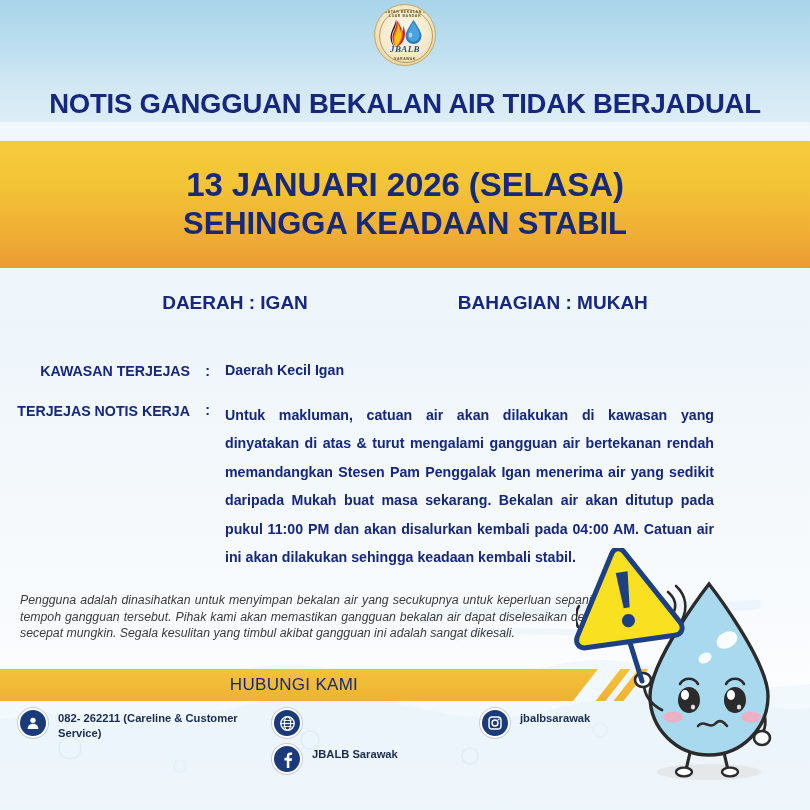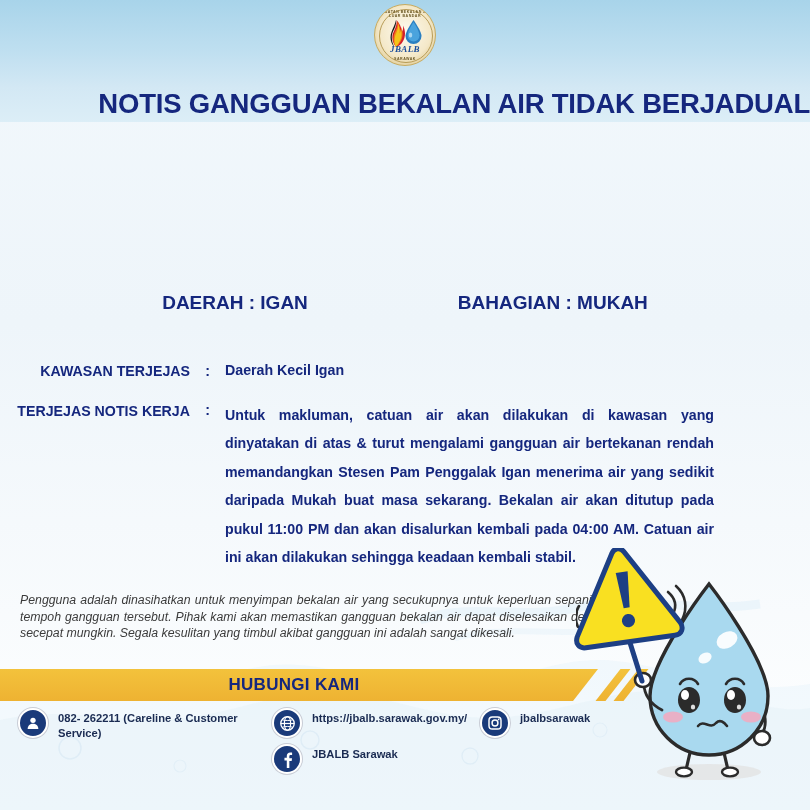--- a/index.html
+++ b/index.html
@@ -50,21 +50,21 @@
   }
   .seal-arc-top, .seal-arc-bot {
     position:absolute; left:0; right:0; text-align:center;
     font-size:3.6px; color:#6d5a27; letter-spacing:0.5px; font-weight:bold;
   }
   .seal-arc-top { top:5px; }
   .seal-arc-bot { bottom:4px; }
 
   .main-title {
     position:absolute; left:0; right:0; top:88px;
-    text-align:right;
+    text-align:center;
     font-size:27.5px; font-weight:bold;
     color:#15277e;
     letter-spacing:-0.2px;
     font-family:"Liberation Sans", sans-serif;
   }
 
   
   .date-banner {
     position:absolute; left:0; top:141px; width:810px; height:127px;
     background:linear-gradient(180deg,#f5cb3d 0%, #f3c436 34%, #f0b034 70%, #eb9b33 100%);
@@ -128,21 +128,21 @@
   }
 
   
   .contact-banner {
     position:absolute; left:0; top:669px; width:598px; height:32px;
     background:linear-gradient(180deg,#f3c23c 0%, #eeb232 100%);
     clip-path:polygon(0 0, 598px 0, 573px 32px, 0 32px);
     display:flex; align-items:center; justify-content:center;
   }
   .contact-banner-label {
-    font-size:17px; font-weight:bold; color:#15277e; letter-spacing:0.3px;
+    font-size:17px; font-weight:normal; color:#15277e; letter-spacing:0.3px;
     margin-left:-10px;
   }
   .stripe {
     position:absolute; top:669px; height:32px; width:10px;
     background:linear-gradient(180deg,#f3c23c 0%, #eeb232 100%);
     transform:skewX(-38deg);
   }
   .stripe.s1 { left:608px; }
   .stripe.s2 { left:626px; }
 
@@ -192,20 +192,24 @@
           <path d="M19 4 C19 4 7 22 7 31 A12 12 0 0 0 31 31 C31 22 19 4 19 4 Z" fill="#4aa3dd"></path>
           <ellipse cx="13" cy="30" rx="3.5" ry="5" fill="#bfe3f7" opacity="0.8"></ellipse>
         </svg>
         <div class="seal-word">JBALB</div>
         <div class="seal-arc-bot">SARAWAK</div>
       </div>
     </div>
     <div class="main-title">NOTIS GANGGUAN BEKALAN AIR TIDAK BERJADUAL</div>
   </div>
 
+  <div class="date-banner">
+    <div class="date-line1">13 JANUARI 2026 (SELASA)</div>
+    <div class="date-line2">SEHINGGA KEADAAN STABIL</div>
+  </div>
 
   <div class="div-row">
     <div>DAERAH : IGAN</div>
     <div>BAHAGIAN : MUKAH</div>
   </div>
 
   <div class="detail">
     <div class="row area">
       <div class="lbl">KAWASAN TERJEJAS</div>
       <div class="colon">:</div>
@@ -253,21 +257,20 @@
     <div class="citem web">
       <div class="cicon">
         <svg width="17" height="17" viewBox="0 0 24 24">
           <circle cx="12" cy="12" r="9.5" fill="none" stroke="#ffffff" stroke-width="1.9"></circle>
           <ellipse cx="12" cy="12" rx="4.4" ry="9.5" fill="none" stroke="#ffffff" stroke-width="1.7"></ellipse>
           <line x1="2.5" y1="12" x2="21.5" y2="12" stroke="#ffffff" stroke-width="1.7"></line>
           <path d="M4.4 6.6 C7 8.2 17 8.2 19.6 6.6" fill="none" stroke="#ffffff" stroke-width="1.4"></path>
           <path d="M4.4 17.4 C7 15.8 17 15.8 19.6 17.4" fill="none" stroke="#ffffff" stroke-width="1.4"></path>
         </svg>
       </div>
-      <div class="ctext">https://jbalb.sarawak.gov.my/</div>
     </div>
 
     <div class="citem fb">
       <div class="cicon">
         <svg width="17" height="17" viewBox="0 0 24 24">
           <path d="M14.6 24 V14 h3.3 l0.5-3.9 h-3.8 V7.7 c0-1.1 0.3-1.9 1.9-1.9 h2 V2.3 C18.2 2.2 17 2.1 15.7 2.1 c-2.8 0-4.7 1.7-4.7 4.8 v2.7 H7.7 V13.5 h3.3 V24 Z" fill="#ffffff"></path>
         </svg>
       </div>
       <div class="ctext">JBALB Sarawak</div>
     </div>

